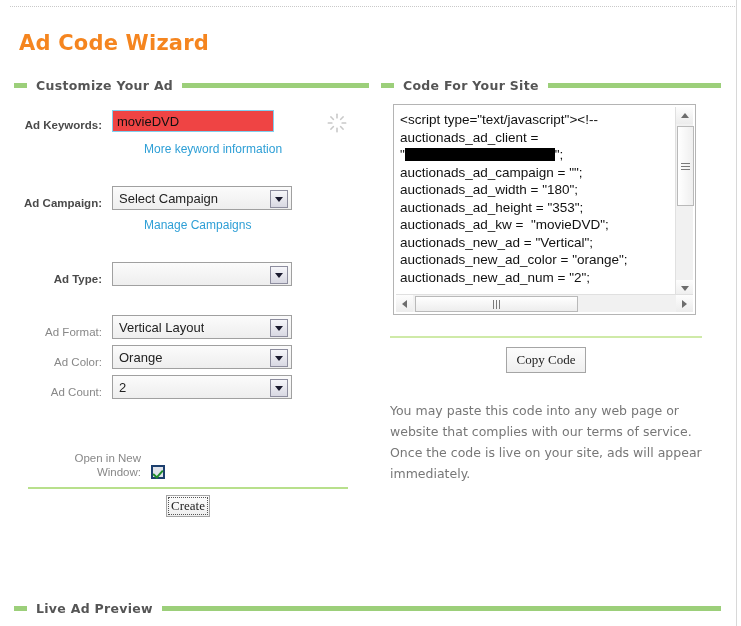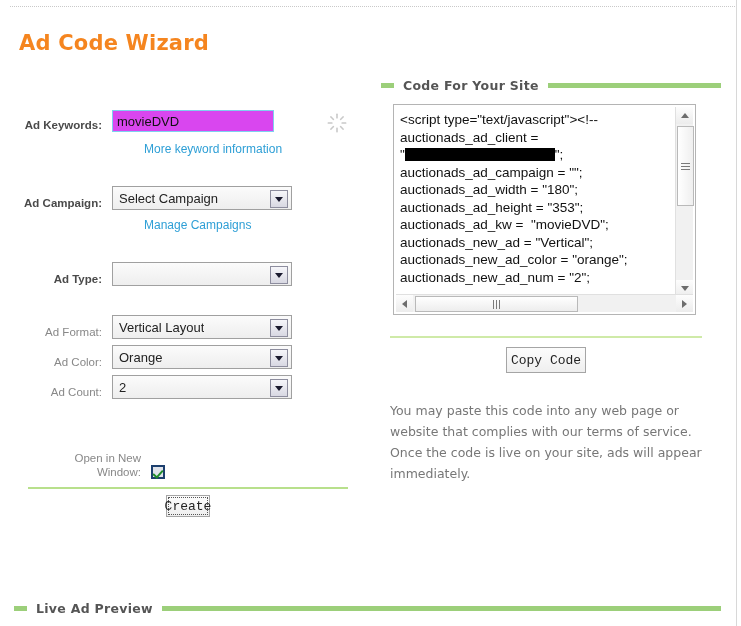--- a/index.html
+++ b/index.html
@@ -94,21 +94,21 @@
     color: #4a4a4a;
     font-weight: bold;
   }
   .fctl { position: relative; }
 
   input.text-input {
     width: 162px;
     height: 22px;
     box-sizing: border-box;
     border: 1px solid #7fd0ef;
-    background: #d946ef;
+    background: #ef4444;
     font-family: "Liberation Sans", sans-serif;
     font-size: 13px;
     color: #111111;
     padding: 0 4px;
     outline: none;
   }
 
   .sublink {
     position: absolute;
     color: #2e9fd6;
@@ -186,21 +186,21 @@
   .left-rule {
     position: absolute;
     left: 28px; top: 487px;
     width: 320px; height: 2px;
     background: #b8e08c;
   }
   .btn {
     position: absolute;
     border: 1px solid #a5a5a5;
     background: linear-gradient(#fcfcfc, #efefef);
-    font-family: Liberation Mono, monospace;
+    font-family: Liberation Serif, serif;
     font-size: 13px;
     color: #222222;
     cursor: pointer;
     padding: 0;
   }
   #create-btn {
     left: 166px; top: 495px;
     width: 44px; height: 22px;
   }
   #create-btn .inner {
@@ -339,20 +339,25 @@
 </head>
 <body>
 
 <div class="page">
 
   <div class="top-rule"></div>
   <div class="right-divider"></div>
 
   <div class="title">Ad Code Wizard</div>
 
+  <div class="section-head" id="sec-customize">
+    <span class="dash"></span>
+    <span class="sh-label">Customize Your Ad</span>
+    <span class="line"></span>
+  </div>
 
   <div class="section-head" id="sec-code">
     <span class="dash"></span>
     <span class="sh-label">Code For Your Site</span>
     <span class="line"></span>
   </div>
 
   <div class="frow" style="left:0; top:110px;">
     <div class="flabel strong">Ad Keywords:</div>
     <div class="fctl">

